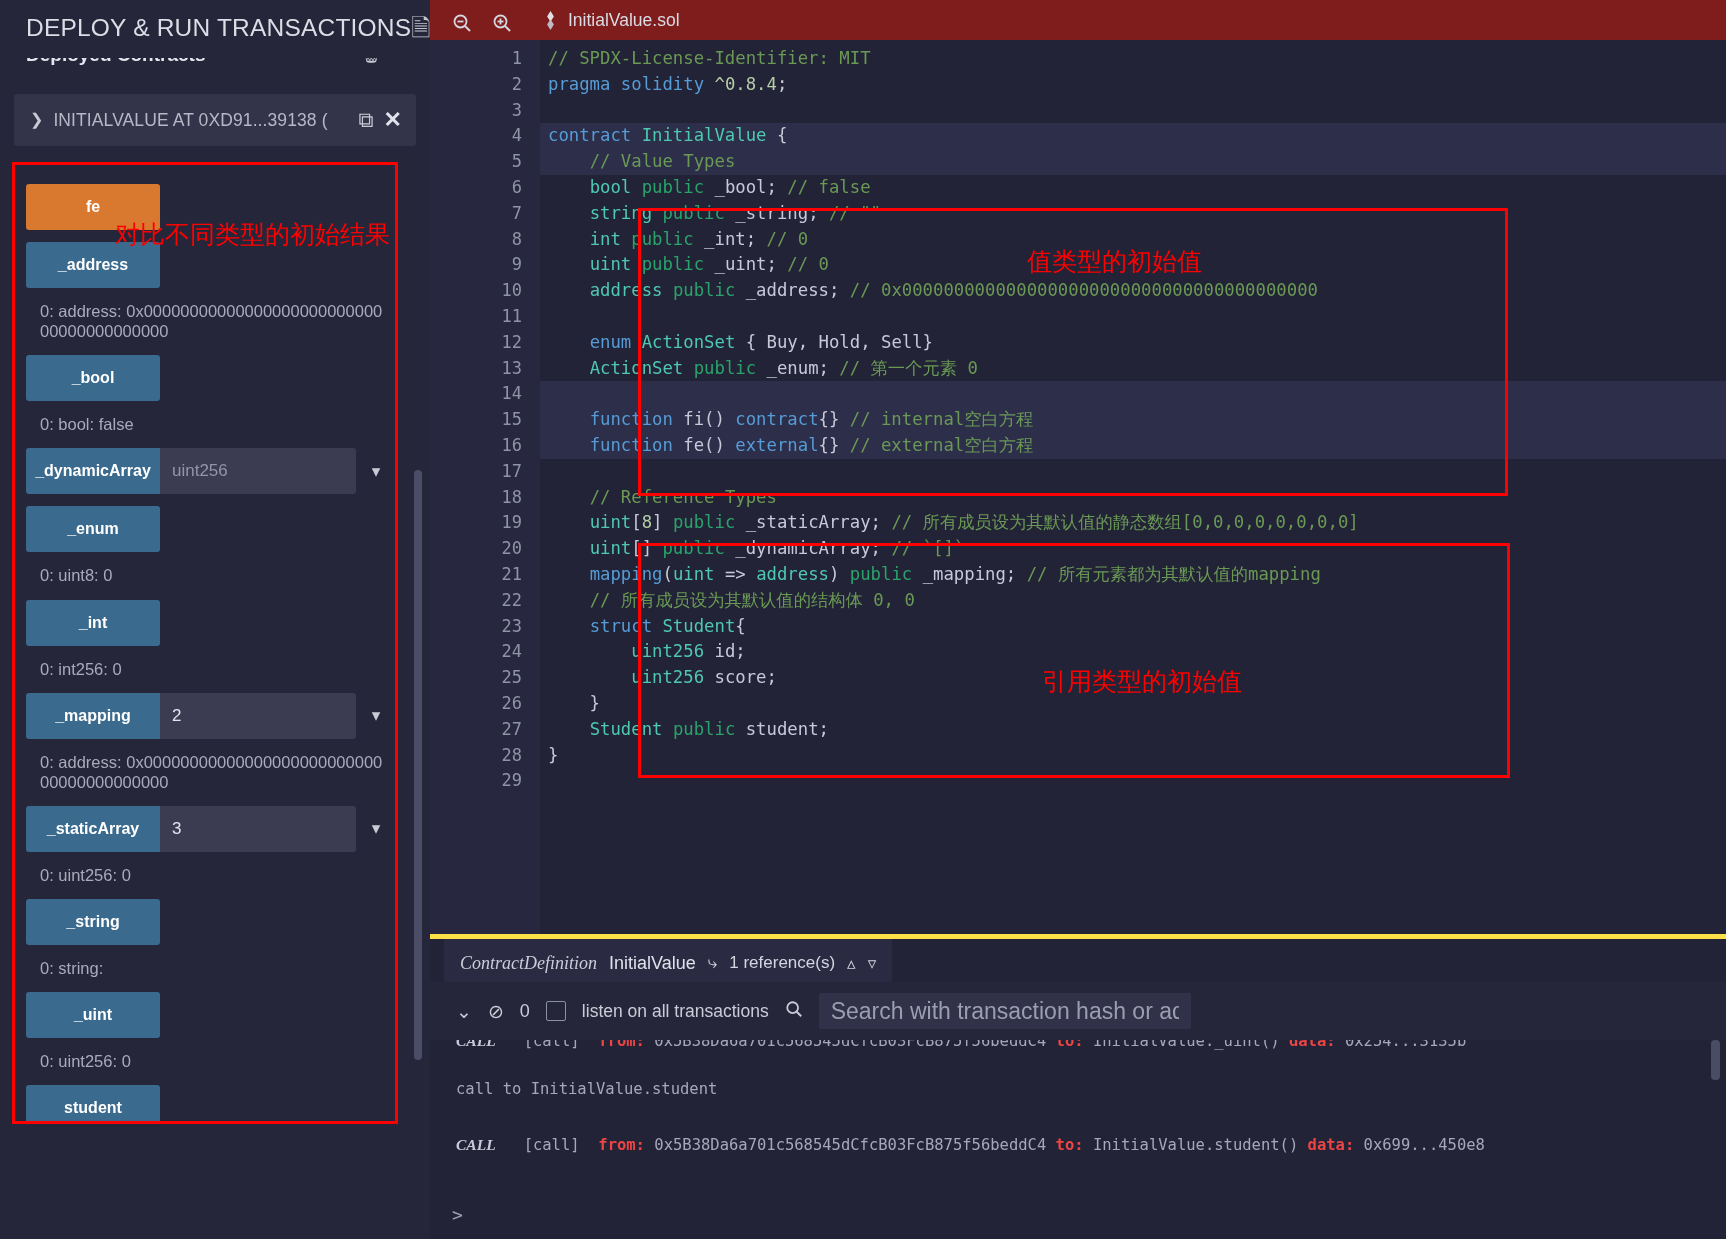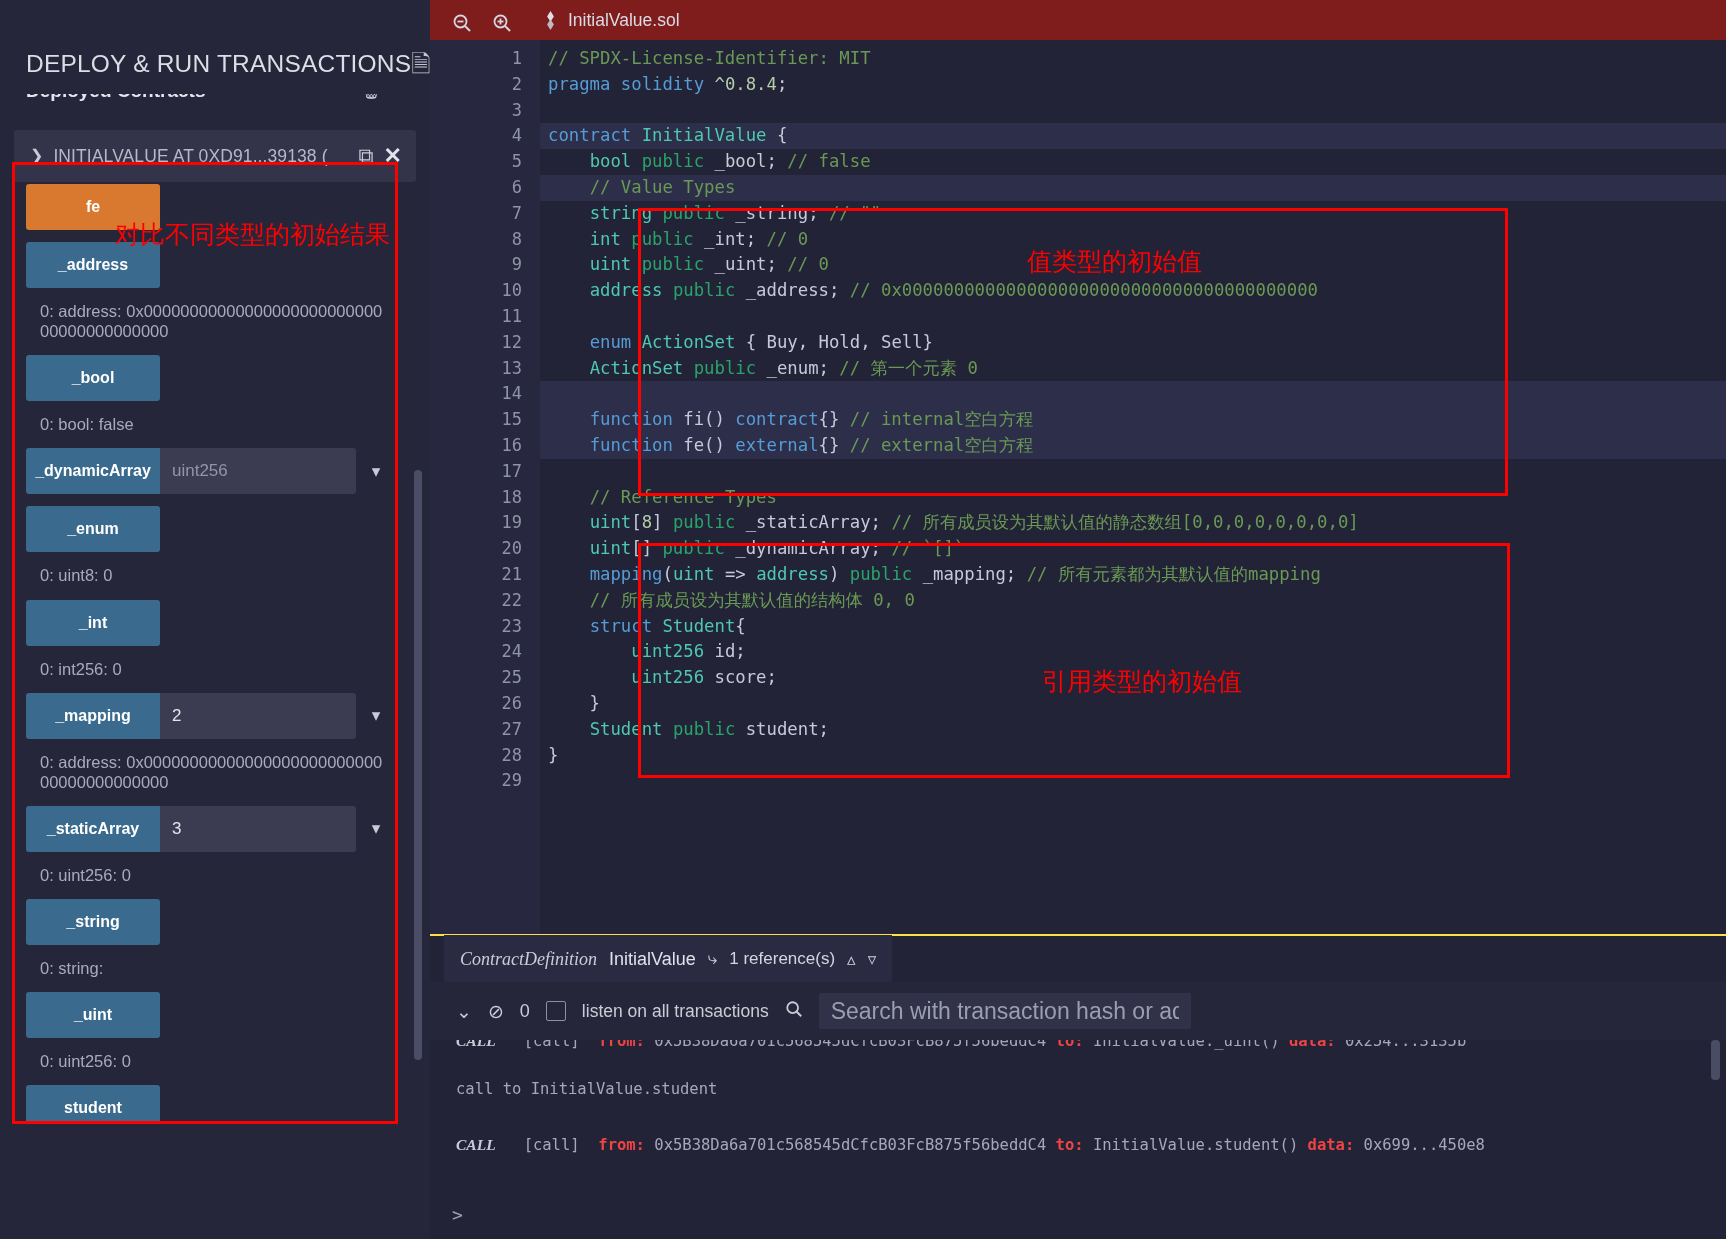--- a/index.html
+++ b/index.html
@@ -15,21 +15,20 @@
   .left-panel {
     width:430px; height:1239px;
     background:#252639;
     position:relative;
     flex:0 0 430px;
     overflow:hidden;
   }
   .lp-header {
     display:flex; align-items:center; justify-content:space-between;
     padding:14px 22px 10px 26px;
-    margin-top:36px;
   }
   .lp-title {
     color:#dcdde6; font-size:24.5px; font-weight:400;
     letter-spacing:.2px; white-space:nowrap;
   }
   .book-icon { color:#c3c5d1; font-size:24px; line-height:1; }
 
   .deployed-strip {
     position:relative; height:28px; margin:6px 0 0 0;
     overflow:hidden;
@@ -192,24 +191,24 @@
     pointer-events:none; z-index:20;
   }
   .code-anno {
     position:absolute; color:#ff0000;
     font-size:25px; font-family:"DejaVu Sans", sans-serif;
     white-space:nowrap; z-index:25; pointer-events:none;
   }
 
   
   .editor-status {
-    height:48px; display:flex; align-items:center;
+    height:48px; display:flex; align-items:flex-start;
     padding-left:14px; gap:14px;
     background:#222336;
-    border-top:2px solid #fde047;
+    border-top:5px solid #fde047;
   }
   .status-pill {
     display:flex; align-items:center; gap:12px;
     background:#2a2b42; height:48px; padding:0 16px;
   }
   .st-italic { color:#cbccd8; font-size:18px; font-style:italic; font-family:"Liberation Serif", serif; }
   .st-name   { color:#e0e1ea; font-size:18px; }
   .st-ref    { color:#d4d5e0; font-size:17px; }
   .st-ico    { color:#d4d5e0; font-size:17px; cursor:pointer; }
 
@@ -396,22 +395,22 @@
       <div class="code-area" id="code-area">
 
         <div class="code-box" style="left:98px; top:168px; width:870px; height:288px;"></div>
         <div class="code-box" style="left:98px; top:503px; width:872px; height:235px;"></div>
         <div class="code-anno" style="left:487px; top:205px;">值类型的初始值</div>
         <div class="code-anno" style="left:490px; top:625px;margin-left:12px;">引用类型的初始值</div>
       <div class="code-line"><span class="tok-com">// SPDX-License-Identifier: MIT</span></div>
           <div class="code-line"><span class="tok-kw">pragma</span> <span class="tok-kw">solidity</span> <span class="tok-num">^0.8.4</span>;</div>
           <div class="code-line">&nbsp;</div>
           <div class="code-line hl"><span class="tok-kw">contract</span> <span class="tok-type">InitialValue</span> {</div>
+          <div class="code-line hl">    <span class="tok-com">// Value Types</span></div>
           <div class="code-line">    <span class="tok-type">bool</span> <span class="tok-vis">public</span> <span class="tok-id">_bool</span>; <span class="tok-com">// false</span></div>
-          <div class="code-line hl">    <span class="tok-com">// Value Types</span></div>
           <div class="code-line">    <span class="tok-type">string</span> <span class="tok-vis">public</span> <span class="tok-id">_string</span>; <span class="tok-com">// ""</span></div>
           <div class="code-line">    <span class="tok-type">int</span> <span class="tok-vis">public</span> <span class="tok-id">_int</span>; <span class="tok-com">// 0</span></div>
           <div class="code-line">    <span class="tok-type">uint</span> <span class="tok-vis">public</span> <span class="tok-id">_uint</span>; <span class="tok-com">// 0</span></div>
           <div class="code-line">    <span class="tok-type">address</span> <span class="tok-vis">public</span> <span class="tok-id">_address</span>; <span class="tok-com">// 0x0000000000000000000000000000000000000000</span></div>
           <div class="code-line">&nbsp;</div>
           <div class="code-line">    <span class="tok-kw">enum</span> <span class="tok-type">ActionSet</span> { <span class="tok-id">Buy</span>, <span class="tok-id">Hold</span>, <span class="tok-id">Sell</span>}</div>
           <div class="code-line">    <span class="tok-type">ActionSet</span> <span class="tok-vis">public</span> <span class="tok-id">_enum</span>; <span class="tok-com">// 第一个元素 0</span></div>
           <div class="code-line hl">&nbsp;</div>
           <div class="code-line hl">    <span class="tok-kw">function</span> <span class="tok-id">fi</span>() <span class="tok-kw">contract</span>{} <span class="tok-com">// internal空白方程</span></div>
           <div class="code-line hl">    <span class="tok-kw">function</span> <span class="tok-id">fe</span>() <span class="tok-kw">external</span>{} <span class="tok-com">// external空白方程</span></div>

